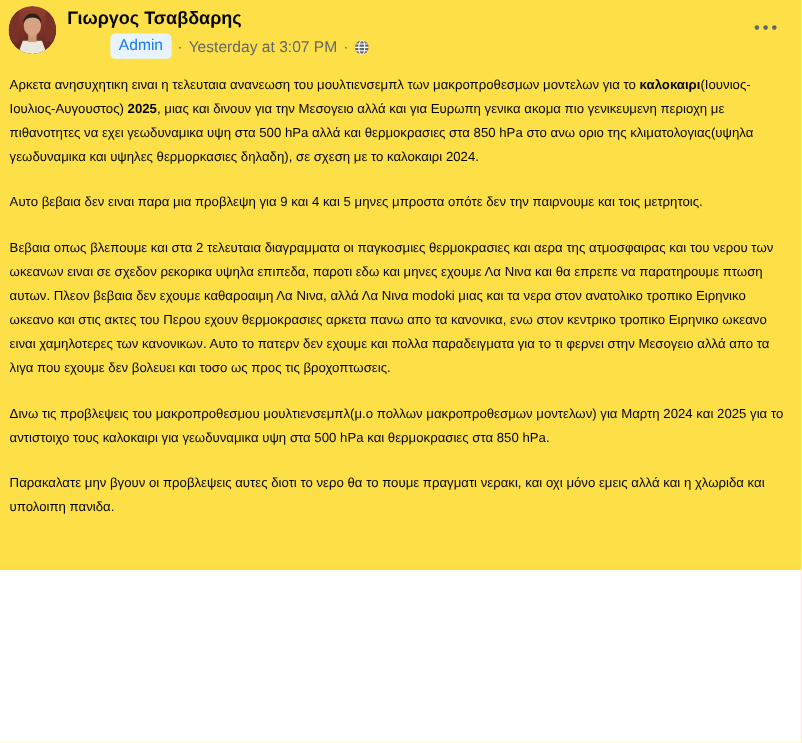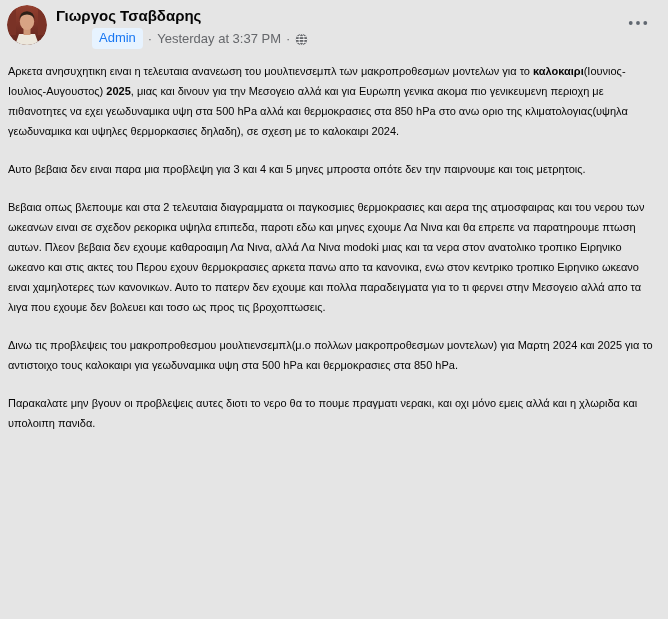--- a/index.html
+++ b/index.html
@@ -2,22 +2,22 @@
 <html><head>
 <meta charset="utf-8">
 <style>
   html, body {
     margin: 0;
     padding: 0;
     background: #ffffff;
   }
   .page {
     width: 668px;
-    height: 619px;
-    background: #e5e5e5;
+    height: 475px;
+    background: #fde047;
     font-family: "Liberation Sans", sans-serif;
     color: #050505;
     overflow: hidden;
     position: relative;
     box-sizing: border-box;
   }
   .post-header {
     display: flex;
     align-items: flex-start;
     padding: 5px 8px 0 7px;
@@ -129,21 +129,21 @@
           <path d="M12.8 14 Q13 8 20 7.8 Q27 8 27.2 14 L27.2 11.5 Q25 8.6 20 8.5 Q15 8.6 12.8 11.5 Z" fill="#2e2018"></path>
         </g>
       </svg>
     </div>
 
     <div class="header-text">
       <div class="author">Γιωργος Τσαβδαρης</div>
       <div class="meta-row">
         <span class="admin-badge">Admin</span>
         <span class="meta-sep">·</span>
-        <span class="timestamp">Yesterday at 3:37 PM</span>
+        <span class="timestamp">Yesterday at 3:07 PM</span>
         <span class="meta-sep">·</span>
         <span class="globe-icon">
           <svg width="13" height="13" viewBox="0 0 16 16">
             <circle cx="8" cy="8" r="7" fill="#65676b"></circle>
             <ellipse cx="8" cy="8" rx="3" ry="7" fill="none" stroke="#ffffff" stroke-width="1.1"></ellipse>
             <line x1="1" y1="8" x2="15" y2="8" stroke="#ffffff" stroke-width="1.1"></line>
             <line x1="2.2" y1="4.5" x2="13.8" y2="4.5" stroke="#ffffff" stroke-width="1.1"></line>
             <line x1="2.2" y1="11.5" x2="13.8" y2="11.5" stroke="#ffffff" stroke-width="1.1"></line>
           </svg>
         </span>
@@ -157,19 +157,19 @@
         <circle cx="19" cy="3" r="2.1" fill="#606770"></circle>
       </svg>
     </button>
 
   </div>
 
   <div class="post-body">
     <p>
       <span>Αρκετα ανησυχητικη ειναι η τελευταια ανανεωση του μουλτιενσεμπλ των μακροπροθεσμων μοντελων για το </span><span class="bold">καλοκαιρι</span><span>(Ιουνιος-Ιουλιος-Αυγουστος) </span><span class="bold">2025</span><span>, μιας και δινουν για την Μεσογειο αλλά και για Ευρωπη γενικα ακομα πιο γενικευμενη περιοχη με πιθανοτητες να εχει γεωδυναμικα υψη στα 500 hPa αλλά και θερμοκρασιες στα 850 hPa στο ανω οριο της κλιματολογιας(υψηλα γεωδυναμικα και υψηλες θερμορκασιες δηλαδη), σε σχεση με το καλοκαιρι 2024.</span>
     </p>
-    <p>Αυτο βεβαια δεν ειναι παρα μια προβλεψη για 3 και 4 και 5 μηνες μπροστα οπότε δεν την παιρνουμε και τοις μετρητοις.</p>
+    <p>Αυτο βεβαια δεν ειναι παρα μια προβλεψη για 9 και 4 και 5 μηνες μπροστα οπότε δεν την παιρνουμε και τοις μετρητοις.</p>
     <p>Βεβαια οπως βλεπουμε και στα 2 τελευταια διαγραμματα οι παγκοσμιες θερμοκρασιες και αερα της ατμοσφαιρας και του νερου των ωκεανων ειναι σε σχεδον ρεκορικα υψηλα επιπεδα, παροτι εδω και μηνες εχουμε Λα Νινα και θα επρεπε να παρατηρουμε πτωση αυτων. Πλεον βεβαια δεν εχουμε καθαροαιμη Λα Νινα, αλλά Λα Νινα modoki μιας και τα νερα στον ανατολικο τροπικο Ειρηνικο ωκεανο και στις ακτες του Περου εχουν θερμοκρασιες αρκετα πανω απο τα κανονικα, ενω στον κεντρικο τροπικο Ειρηνικο ωκεανο ειναι χαμηλοτερες των κανονικων. Αυτο το πατερν δεν εχουμε και πολλα παραδειγματα για το τι φερνει στην Μεσογειο αλλά απο τα λιγα που εχουμε δεν βολευει και τοσο ως προς τις βροχοπτωσεις.</p>
     <p>Δινω τις προβλεψεις του μακροπροθεσμου μουλτιενσεμπλ(μ.ο πολλων μακροπροθεσμων μοντελων) για Μαρτη 2024 και 2025 για το αντιστοιχο τους καλοκαιρι για γεωδυναμικα υψη στα 500 hPa και θερμοκρασιες στα 850 hPa.</p>
     <p>Παρακαλατε μην βγουν οι προβλεψεις αυτες διοτι το νερο θα το πουμε πραγματι νερακι, και οχι μόνο εμεις αλλά και η χλωριδα και υπολοιπη πανιδα.</p>
   </div>
 
 </div>
 
 </body></html>

